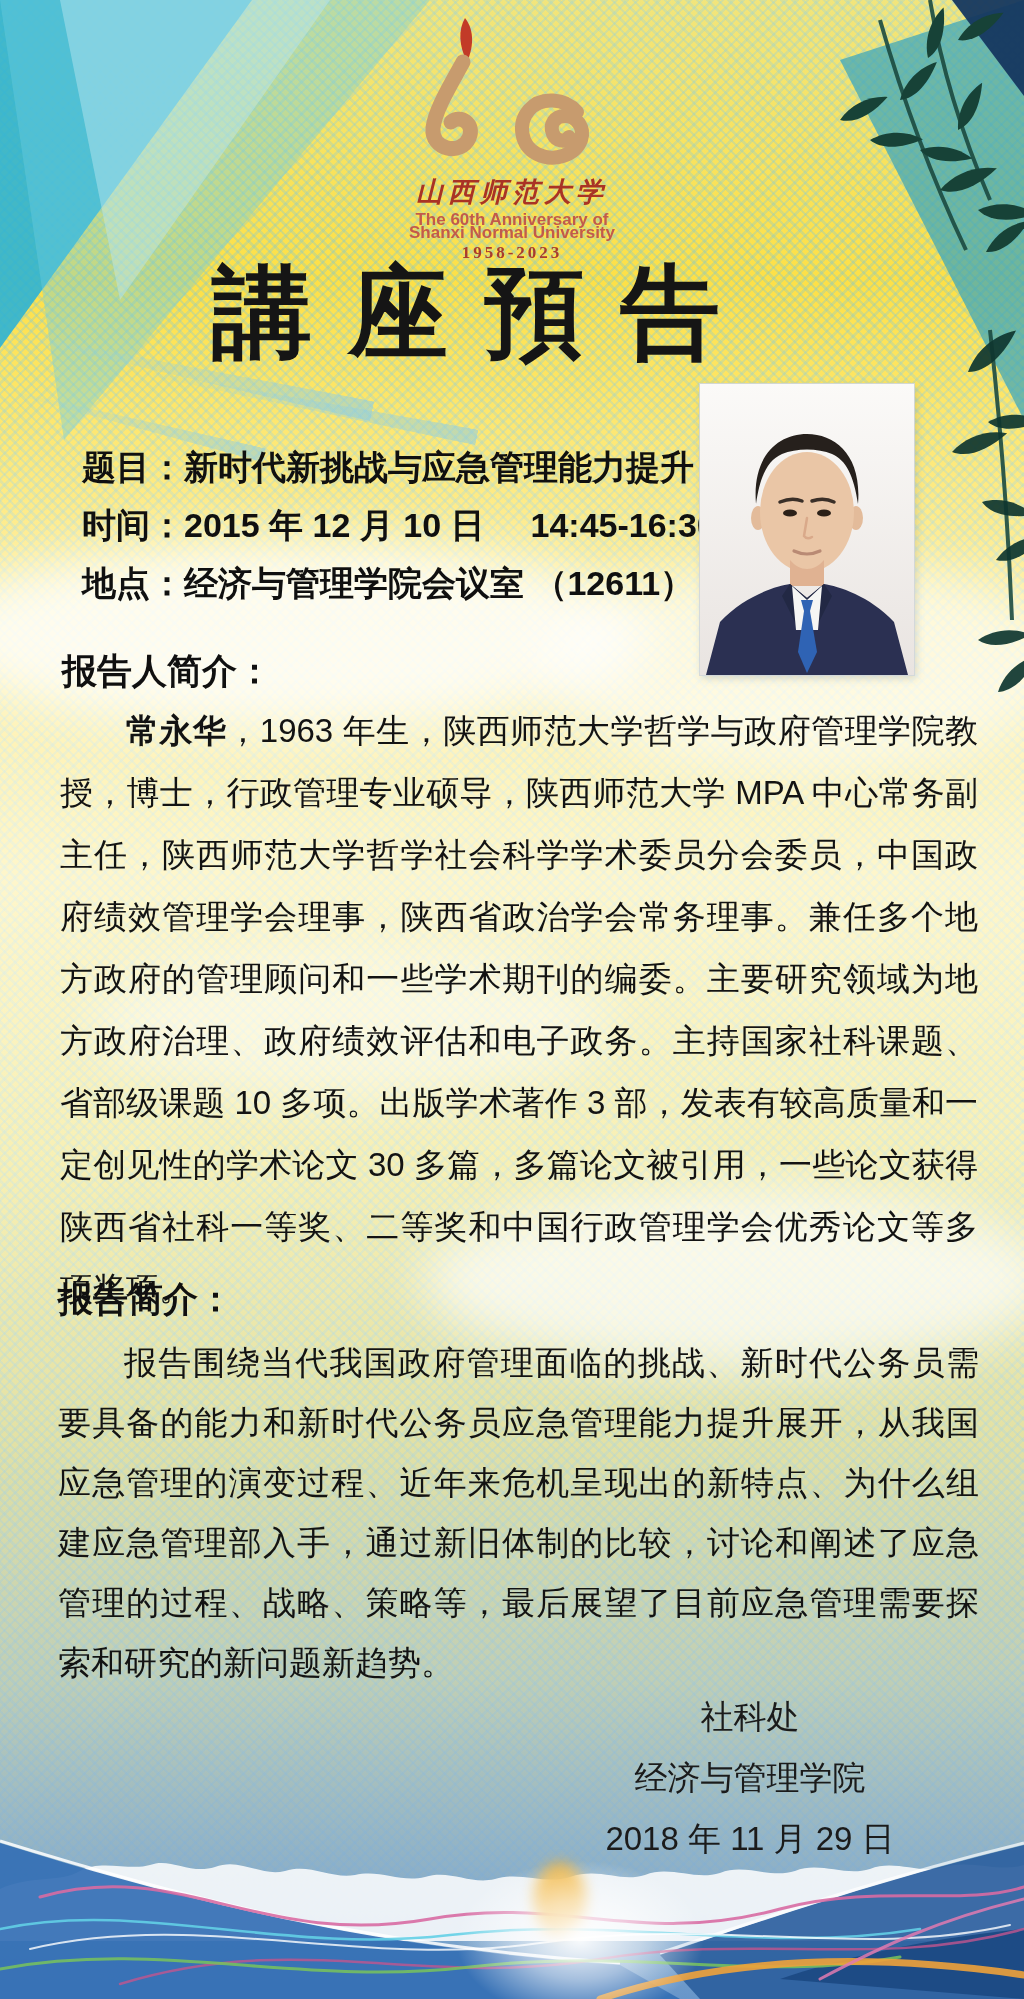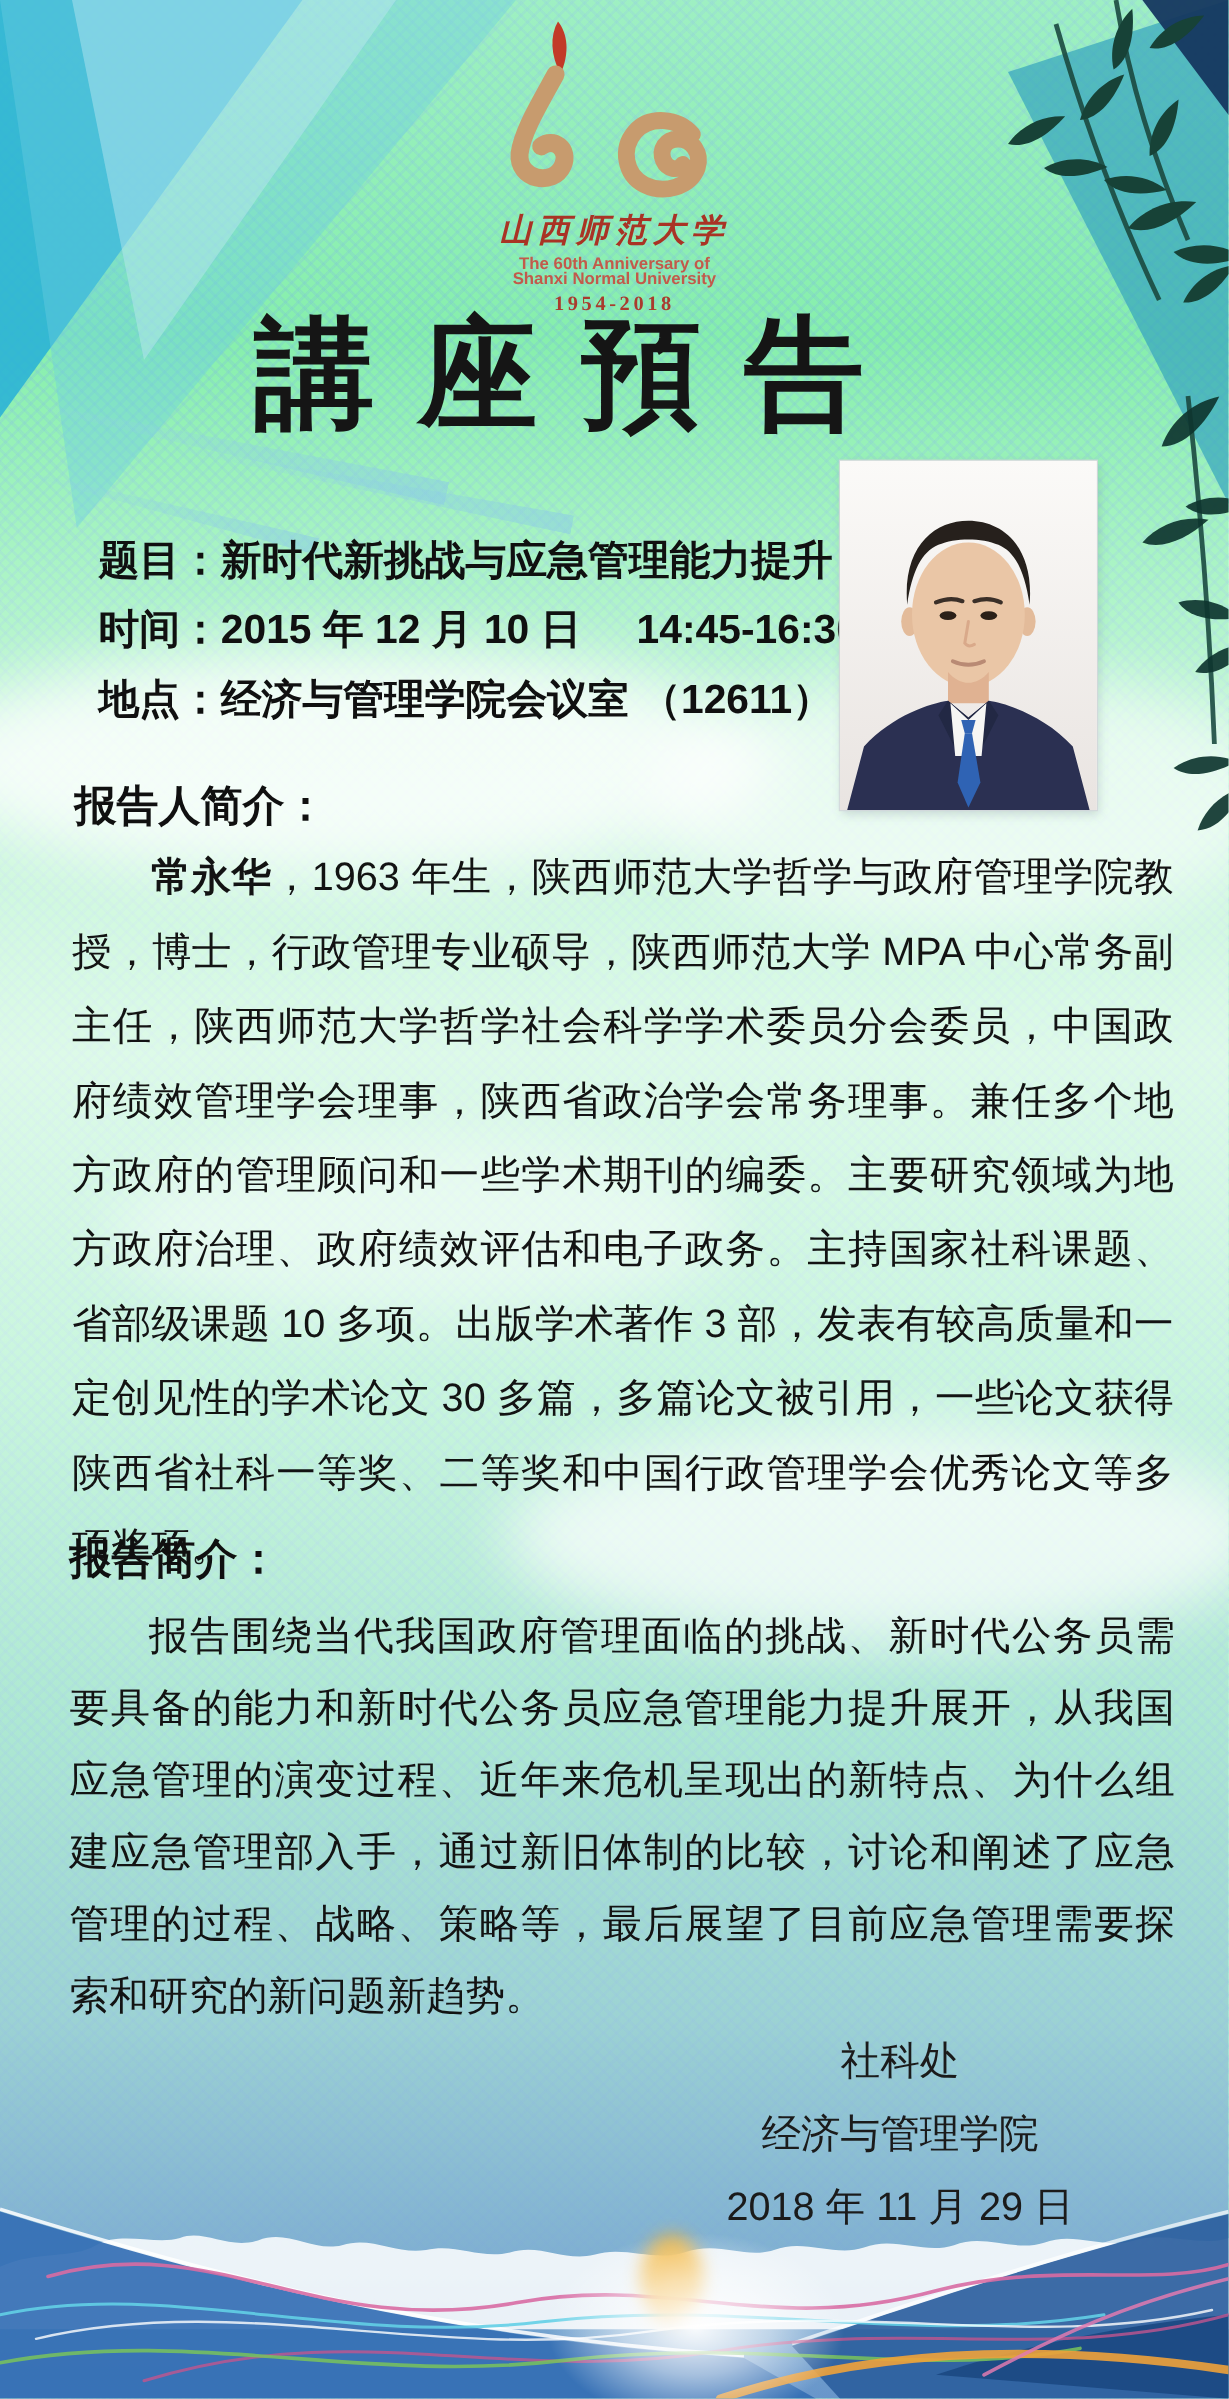--- a/index.html
+++ b/index.html
@@ -1,18 +1,18 @@
 <!DOCTYPE html>
 <html><head>
 <meta charset="utf-8">
 <style>
   html,body{margin:0;padding:0;background:#ffffff;}
   .poster{
     position:relative;width:1024px;height:1999px;overflow:hidden;
-    background:#86efac;
+    background:#fde047;
     font-family:"Liberation Sans",sans-serif;
     color:#141414;
   }
   
   .bg-checker{
     position:absolute;inset:0;z-index:0;
     background-image:
       repeating-linear-gradient(45deg, rgba(122,198,211,0.30) 0 2.5px, rgba(255,255,255,0) 2.5px 7.5px),
       repeating-linear-gradient(135deg, rgba(122,198,211,0.30) 0 2.5px, rgba(255,255,255,0) 2.5px 7.5px);
   }
@@ -44,21 +44,21 @@
   .deco-bottom{position:absolute;left:0;top:1779px;z-index:3;}
   .glow-white{position:absolute;left:455px;top:1860px;width:250px;height:160px;z-index:4;pointer-events:none;
     background:radial-gradient(ellipse at center, rgba(255,255,255,0.95) 0%, rgba(255,255,255,0.55) 35%, rgba(255,255,255,0) 70%);}
   .glow-yellow{position:absolute;left:534px;top:1862px;width:52px;height:74px;z-index:4;border-radius:50%;
     background:#f3b63e;filter:blur(7px);opacity:.9;pointer-events:none;}
 
   
   .logo-block{position:absolute;left:362px;top:16px;width:300px;z-index:5;text-align:center;}
   .logo-mark{display:block;margin:0 auto;}
   .logo-cn{margin-top:6px;font-size:27px;font-weight:700;font-style:italic;letter-spacing:5px;color:#a93325;}
-  .logo-en{margin-top:3px;font-size:14px;line-height:13px;color:#c25a4b;font-weight:600;}
+  .logo-en{margin-top:3px;font-size:17px;line-height:13px;color:#c25a4b;font-weight:600;}
   .logo-years{margin-top:4px;font-size:17px;letter-spacing:3px;color:#a93b2e;font-family:"Liberation Serif",serif;font-weight:700;}
 
   
   .main-title{
     position:absolute;left:20px;top:246px;width:900px;margin:14px;z-index:5;
     text-align:center;font-size:100px;line-height:104px;font-weight:900;
     letter-spacing:36px;color:#151515;white-space:nowrap;
   }
 
   
@@ -177,21 +177,21 @@
     <svg class="logo-mark" width="190" height="152" viewBox="0 0 190 152">
       <path d="M48,2 C56,12 58,28 50,46 C42,30 41,14 48,2 Z" fill="#c23a28"></path>
       <path d="M46,46 C34,68 18,94 16,112 C14,134 44,140 52,122 C58,108 44,98 34,106" fill="none" stroke="#c79b6e" stroke-width="15" stroke-linecap="round"></path>
       <path d="M160,96 C148,82 124,80 112,94 C100,108 104,130 120,138 C136,146 158,140 164,124 C168,112 160,100 148,100 C138,100 132,108 136,118 C139,125 148,127 152,121" fill="none" stroke="#c79b6e" stroke-width="14" stroke-linecap="round"></path>
     </svg>
     <div class="logo-cn">山西师范大学</div>
     <div class="logo-en">
       <div>The 60th Anniversary of</div>
       <div>Shanxi Normal University</div>
     </div>
-    <div class="logo-years">1954-2018</div>
+    <div class="logo-years">1958-2023</div>
   </div>
 
   <h1 class="main-title">講座預告</h1>
 
   <div class="info">
     <div class="info-line">
       <span>题目：</span><span>新时代新挑战与应急管理能力提升</span>
     </div>
     <div class="info-line">
       <span>时间：</span><span>2015 年 12 月 10 日</span><span class="time-range">14:45-16:30</span>

